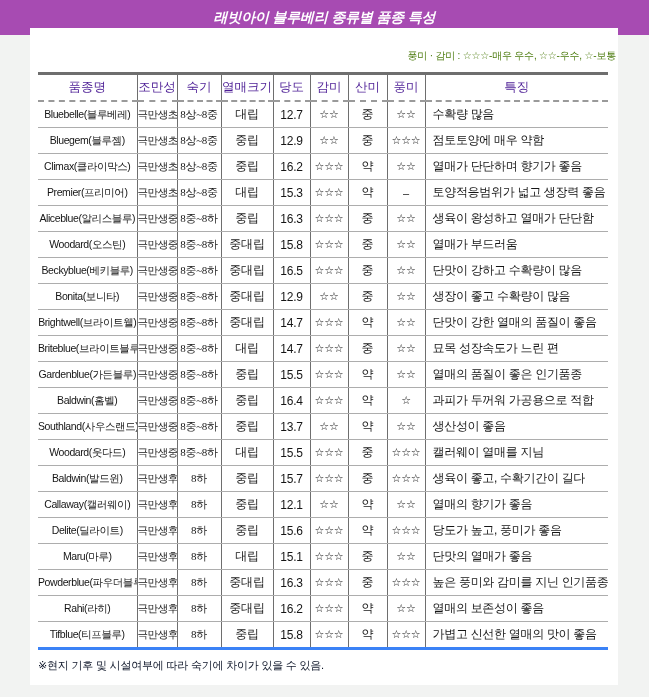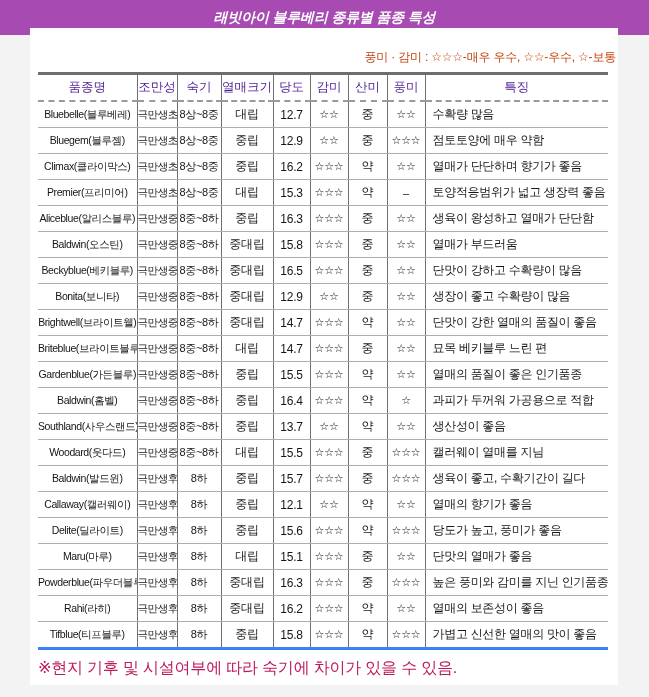--- a/index.html
+++ b/index.html
@@ -23,21 +23,21 @@
     font-style: italic;
     letter-spacing: -0.2px;
   }
   .panel {
     position: absolute; left: 30px; top: 28px;
     width: 588px; height: 657px;
     background: #ffffff;
   }
   .legend {
     position: absolute; top: 21px; right: 2px;
-    font-size: 12px; color: #c2410c;
+    font-size: 10px; color: #4d7c0f;
     white-space: nowrap;
     display: flex; gap: 13px;
     letter-spacing: -0.2px;
   }
   table.variety-table {
     position: absolute; left: 8px; top: 44px;
     width: 570px;
     border-collapse: collapse;
     table-layout: fixed;
   }
@@ -70,26 +70,26 @@
     text-align: center;
     overflow: hidden;
     white-space: nowrap;
     padding: 0;
     letter-spacing: -0.2px;
   }
   th + th, td + td { border-left: 1px solid #6e6e6e; }
   tbody tr:last-child td { border-bottom: 3px solid #3b82f6; }
   td.c0 { font-size: 10.5px; letter-spacing: -0.4px; text-align: center; }
   td.c1 { font-size: 10.5px; letter-spacing: -0.4px; }
-  td.c2 { font-size: 11px; letter-spacing: -0.3px; }
+  td.c2 { font-size: 11px; letter-spacing: -0.3px; font-family: Liberation Serif, serif; }
   td.c5, td.c7 { font-size: 11px; }
   td.c8 { text-align: left; padding-left: 7px; font-size: 12px; letter-spacing: -0.3px; margin-top: 19px; }
   .footnote {
     position: absolute; left: 8px; top: 630px;
-    font-size: 16px; color: #be185d;
+    font-size: 11px; color: #0f172a;
     letter-spacing: -0.2px;
     white-space: nowrap;
   }
 </style>
 </head>
 <body>
 
 <div class="banner">
   <span class="banner-title">래빗아이 블루베리 종류별 품종 특성</span>
 </div>
@@ -174,21 +174,21 @@
           <td class="c1">극만생중기</td>
           <td class="c2">8중~8하</td>
           <td class="c3">중립</td>
           <td class="c4">16.3</td>
           <td class="c5">☆☆☆</td>
           <td class="c6">중</td>
           <td class="c7">☆☆</td>
           <td class="c8">생육이 왕성하고 열매가 단단함</td>
         </tr>
         <tr>
-          <td class="c0">Baldwin(오스틴)</td>
+          <td class="c0">Woodard(오스틴)</td>
           <td class="c1">극만생중기</td>
           <td class="c2">8중~8하</td>
           <td class="c3">중대립</td>
           <td class="c4">15.8</td>
           <td class="c5">☆☆☆</td>
           <td class="c6">중</td>
           <td class="c7">☆☆</td>
           <td class="c8">열매가 부드러움</td>
         </tr>
         <tr>
@@ -226,21 +226,21 @@
         </tr>
         <tr>
           <td class="c0">Briteblue(브라이트블루)</td>
           <td class="c1">극만생중기</td>
           <td class="c2">8중~8하</td>
           <td class="c3">대립</td>
           <td class="c4">14.7</td>
           <td class="c5">☆☆☆</td>
           <td class="c6">중</td>
           <td class="c7">☆☆</td>
-          <td class="c8">묘목 베키블루 느린 편</td>
+          <td class="c8">묘목 성장속도가 느린 편</td>
         </tr>
         <tr>
           <td class="c0">Gardenblue(가든블루)</td>
           <td class="c1">극만생중기</td>
           <td class="c2">8중~8하</td>
           <td class="c3">중립</td>
           <td class="c4">15.5</td>
           <td class="c5">☆☆☆</td>
           <td class="c6">약</td>
           <td class="c7">☆☆</td>

